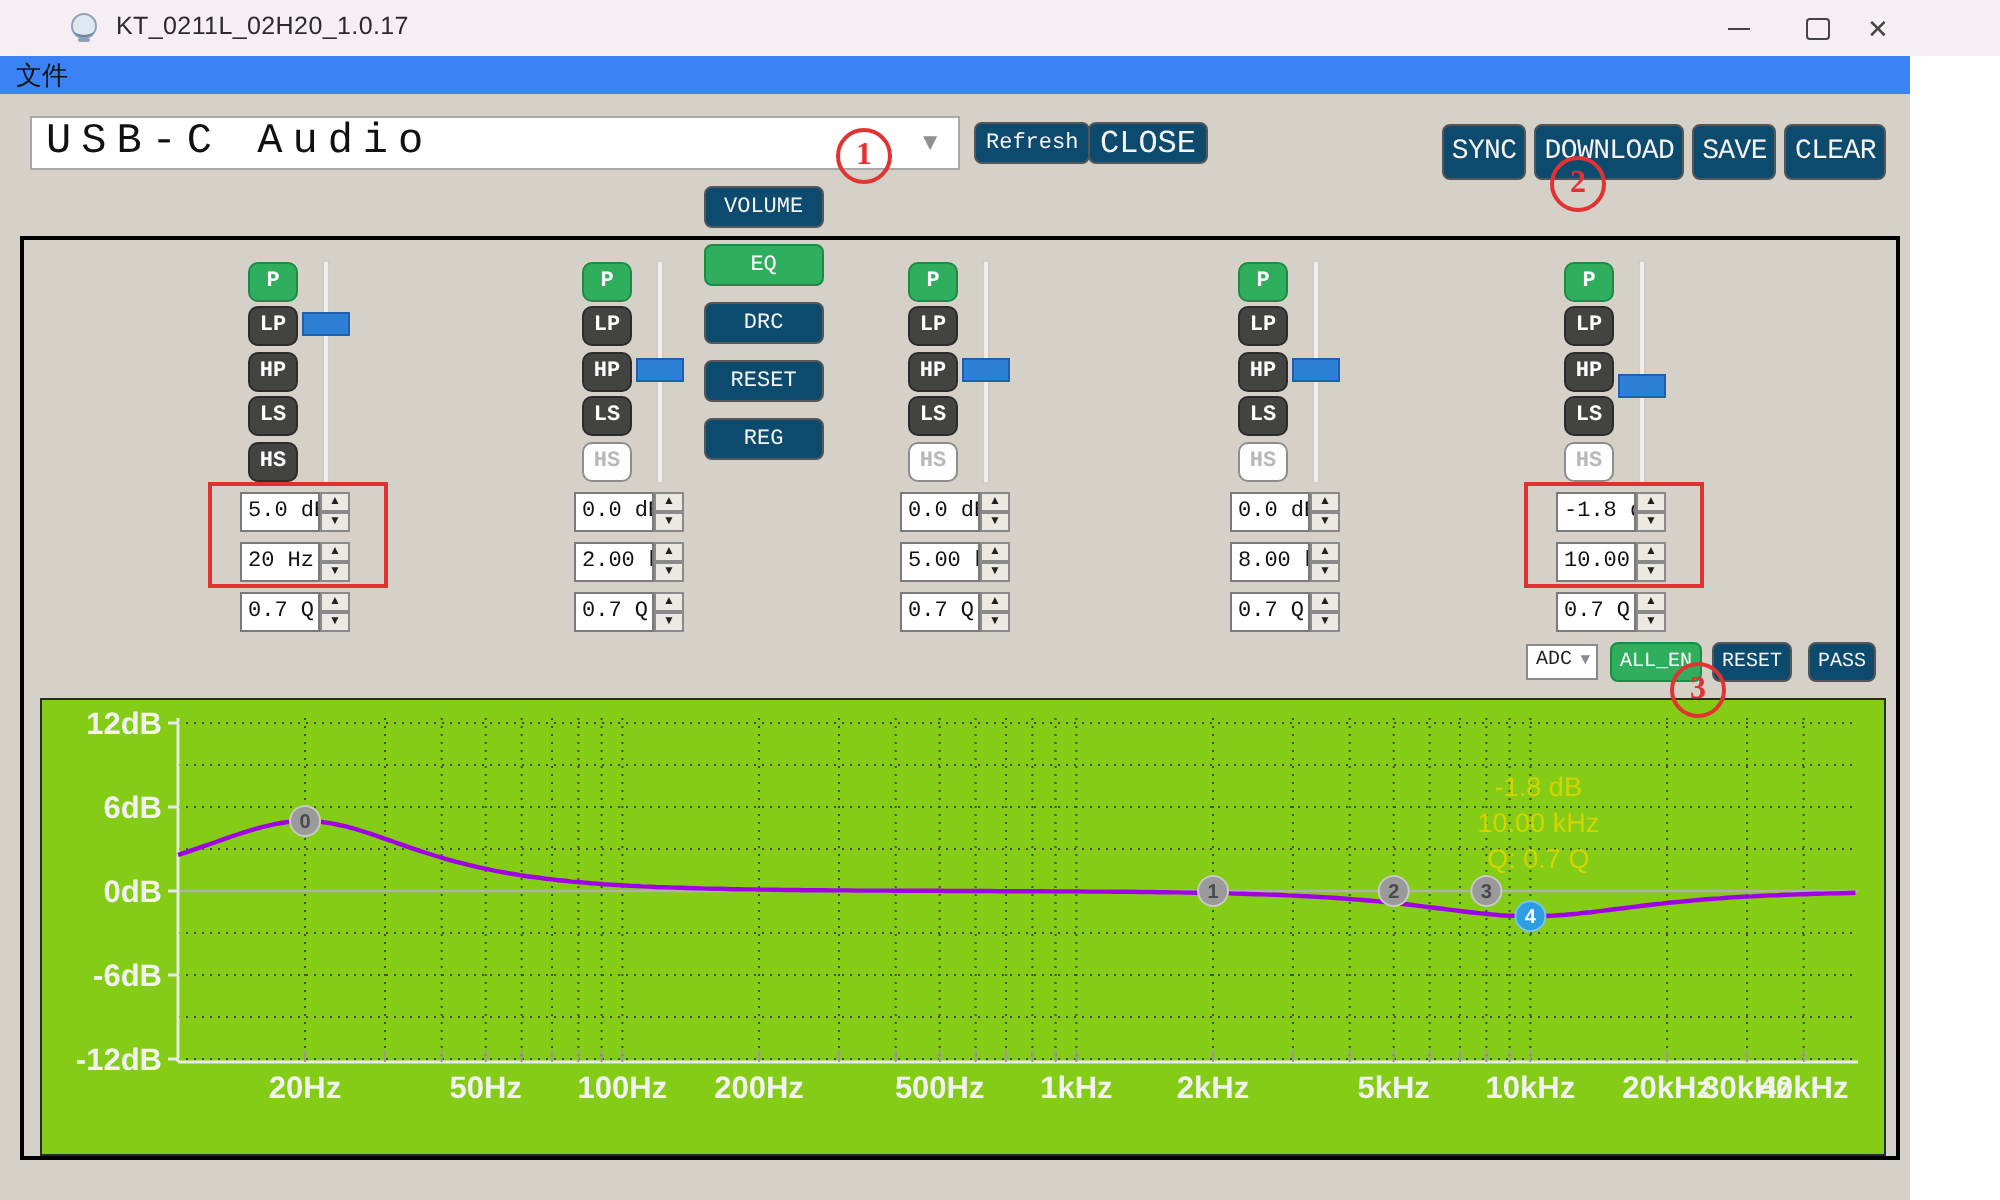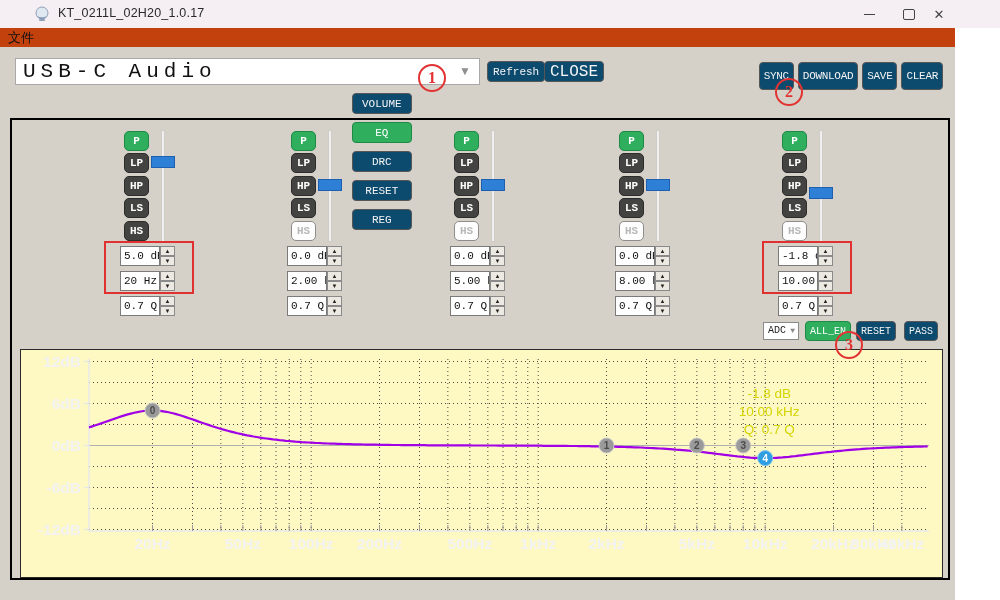--- a/index.html
+++ b/index.html
@@ -7,37 +7,37 @@
           font-family:"Liberation Sans",sans-serif;-webkit-font-smoothing:antialiased;}
   
   .titlebar{position:absolute;left:0;top:0;width:1000px;height:28px;background:#f5eff4;}
   .app-icon{position:absolute;left:34px;top:6px;width:16px;height:16px;}
   .title-text{position:absolute;left:58px;top:6px;font-size:12.5px;color:#2a2a2a;letter-spacing:.2px;}
   .win-btn{position:absolute;top:0;width:36px;height:28px;display:flex;align-items:center;justify-content:center;color:#444;cursor:default;}
   .wb-min{left:851px}.wb-max{left:891px}.wb-close{left:921px;font-size:13px}
   .glyph-min{display:block;width:11px;height:0;border-top:1.6px solid #444;}
   .glyph-max{display:block;width:10px;height:9px;border:1.4px solid #444;border-radius:2px;}
   
-  .menubar{position:absolute;left:0;top:28px;width:955px;height:19px;background:#c2410c;}
+  .menubar{position:absolute;left:0;top:28px;width:955px;height:19px;background:#3b82f6;}
   .menu-item{position:absolute;left:8px;top:1px;font-size:13px;color:#111;}
   
   .content{position:absolute;left:0;top:47px;width:955px;height:553px;background:#d5d1c9;}
   .device-dropdown{position:absolute;left:15px;top:11px;width:465px;height:27px;background:#fff;
       border:1px solid #a8a8a8;box-sizing:border-box;}
   .device-value{position:absolute;left:7px;top:1px;font-family:"Liberation Mono",monospace;
       font-size:21px;letter-spacing:5px;color:#111;white-space:nowrap;}
   .dd-arrow{position:absolute;right:8px;top:5px;color:#909090;font-size:12px;}
   .btn{background:#0c4a6e;color:#f4f4f4;border:1px solid #565656;border-radius:4px;
        font-family:"Liberation Mono",monospace;display:flex;align-items:center;justify-content:center;
        box-sizing:border-box;white-space:nowrap;cursor:default;}
   .btn.green{background:#2fae5e;border-color:#1f8a46;color:#fff;}
   .btn-refresh{position:absolute;left:487px;top:14px;height:21px;padding:0 5px;font-size:11px;}
   .btn-close{position:absolute;left:544px;top:14px;height:21px;padding:0 5px;font-size:16px;}
   .right-buttons{position:absolute;top:15px;right:12px;display:flex;gap:4px;}
-  .right-buttons .btn{height:28px;padding:12px 4px;font-size:11px;letter-spacing:-.3px;}
+  .right-buttons .btn{height:28px;padding:12px 4px;font-size:14px;letter-spacing:-.3px;}
   .tabs-row{position:absolute;left:352px;top:46px;display:flex;gap:8px;flex-direction:column;}
   .tabs-row .btn{height:21px;padding:0 9px;font-size:11px;}
   
   .panel{position:absolute;left:10px;top:71px;width:936px;height:458px;border:2px solid #000;}
   
   .band{position:absolute;top:81px;width:100px;height:192px;}
   .ftype{position:absolute;left:24px;width:25px;height:20px;border-radius:5px;background:#434341;
          border:1px solid #2c2c2c;color:#fff;font-family:"Liberation Mono",monospace;font-size:11px;
          font-weight:bold;display:flex;align-items:center;justify-content:center;box-sizing:border-box;cursor:default;}
   .ftype.sel{background:#2fae5e;border-color:#1f8a46;}
@@ -54,21 +54,21 @@
   .spin-up{top:0}.spin-down{top:10px}
   .red-box{position:absolute;left:4px;top:113px;width:90px;height:53px;border:2px solid #e03030;box-sizing:border-box;pointer-events:none;}
   
   .adc-select{position:absolute;left:763px;top:275px;width:36px;height:18px;background:#fff;border:1px solid #8a8a8a;
       box-sizing:border-box;font-family:"Liberation Mono",monospace;font-size:10px;line-height:16px;padding-left:4px;color:#222;}
   .adc-arrow{position:absolute;right:3px;top:0;color:#8a8a8a;font-size:8px;line-height:16px;}
   .ctl-allen{position:absolute;left:805px;top:274px;height:20px;padding:0 4px;font-size:10px;}
   .ctl-reset{position:absolute;left:856px;top:274px;height:20px;padding:0 4px;font-size:10px;}
   .ctl-pass{position:absolute;left:904px;top:274px;height:20px;padding:0 4px;font-size:10px;}
   
-  .graph{position:absolute;left:20px;top:302px;width:921px;height:227px;background:#fef9c3;border:1px solid #2a2a2a;box-sizing:content-box;}
+  .graph{position:absolute;left:20px;top:302px;width:921px;height:227px;background:#84cc16;border:1px solid #2a2a2a;box-sizing:content-box;}
   
   .ann{position:absolute;width:28px;height:28px;border:2px solid #e23333;border-radius:50%;box-sizing:border-box;
        color:#e23333;font-family:"Liberation Serif",serif;font-size:16px;font-weight:bold;
        display:flex;align-items:center;justify-content:center;pointer-events:none;background:transparent;}
 </style>
 </head>
 <body>
 
 <div class="screen">
 

